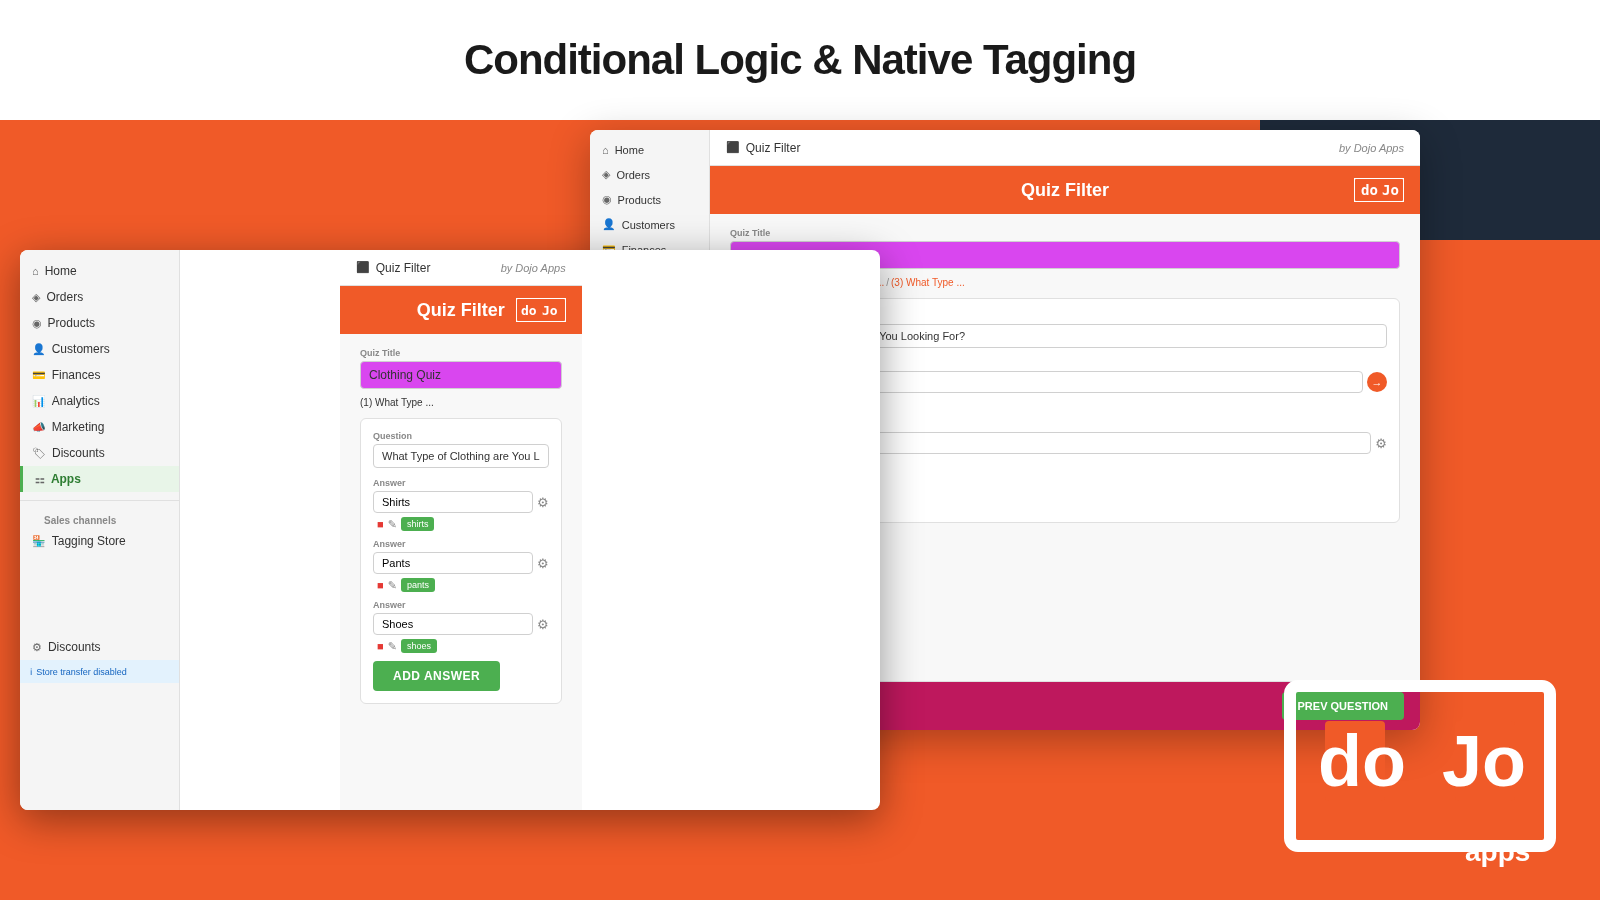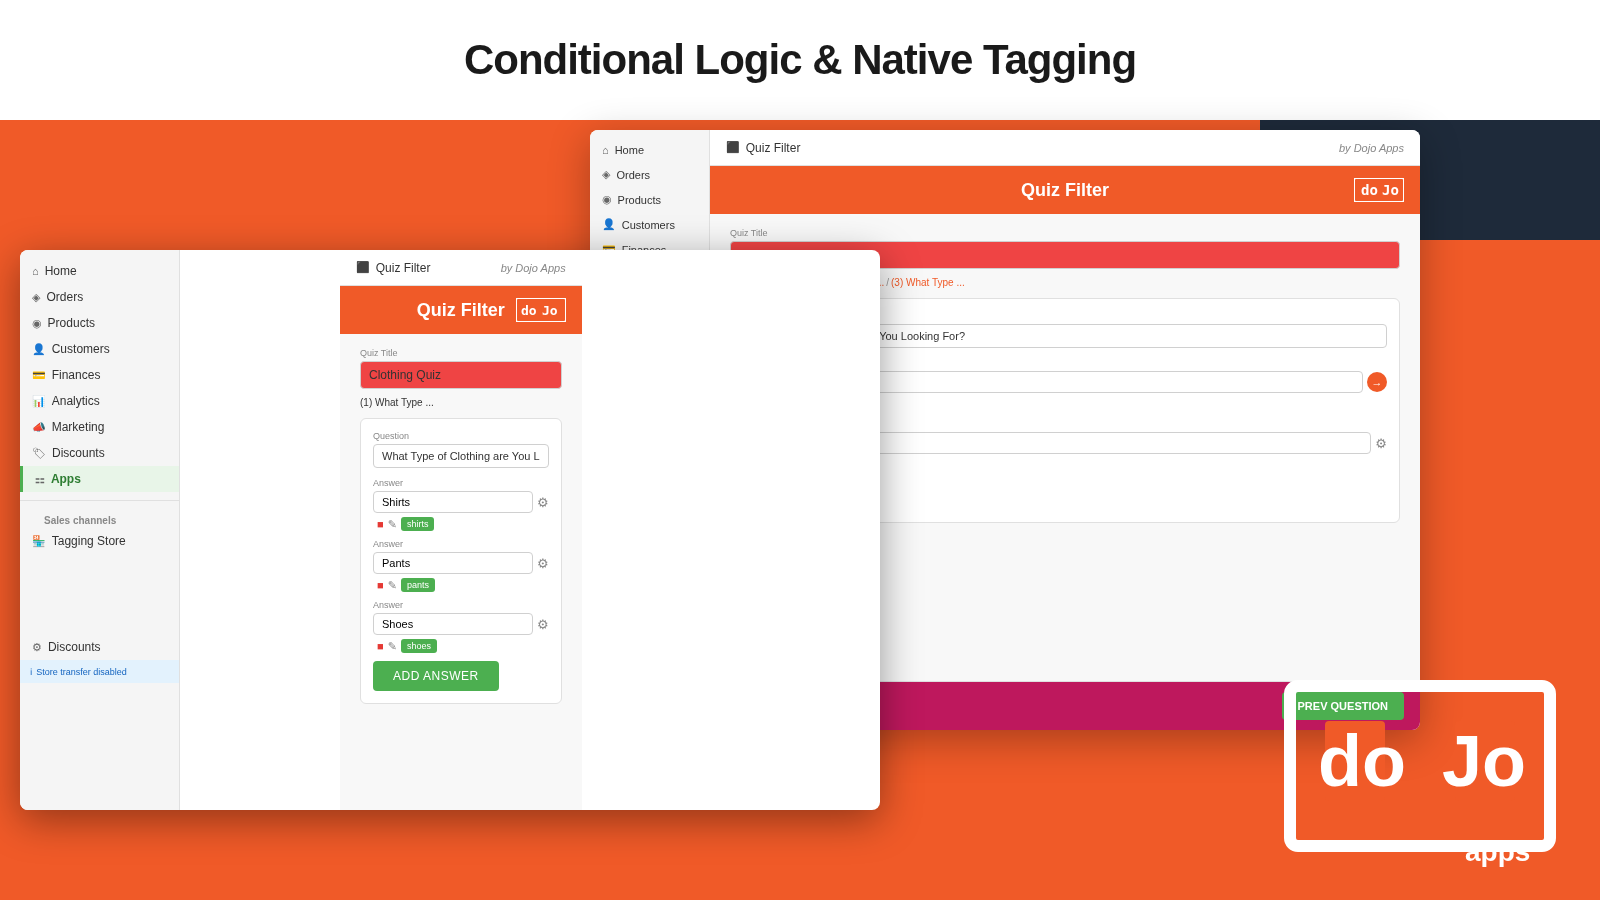--- a/index.html
+++ b/index.html
@@ -145,29 +145,30 @@
       padding: 14px 20px;
       flex: 1;
       overflow-y: auto;
       background: #f8f8f8;
     }
 
     .field-label {
       font-size: 9px;
       color: #888;
       margin-bottom: 3px;
+      font-weight: bold;
     }
 
     .text-input {
       width: 100%;
       border: 1px solid #d0d0d0;
       border-radius: 4px;
       padding: 6px 8px;
       font-size: 12px;
-      background: #ef4444;
+      background: #d946ef;
       color: #333;
       margin-bottom: 8px;
     }
 
     .breadcrumb-tabs {
       display: flex;
       gap: 2px;
       margin-bottom: 10px;
       font-size: 10px;
     }
@@ -238,21 +239,21 @@
     .tag-pants { background: #4caf50; }
     .tag-shoes { background: #4caf50; }
 
     .add-answer-btn {
       background: #4caf50;
       color: #fff;
       border: none;
       border-radius: 4px;
       padding: 8px 20px;
       font-size: 12px;
-      font-weight: 400;
+      font-weight: 700;
       cursor: pointer;
       letter-spacing: 0.5px;
     }
 
     
     .quiz-footer {
       display: flex;
       justify-content: space-between;
       padding: 10px 16px;
       background: #be185d;

